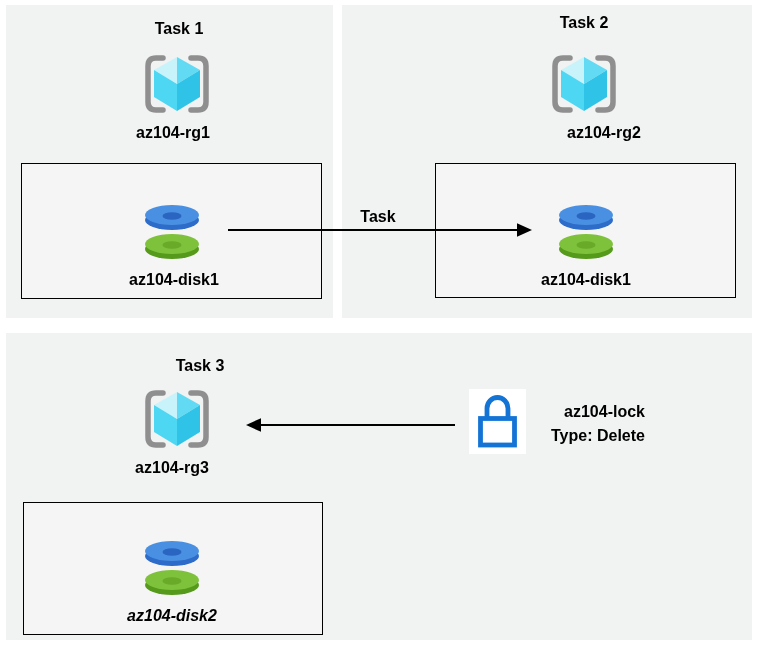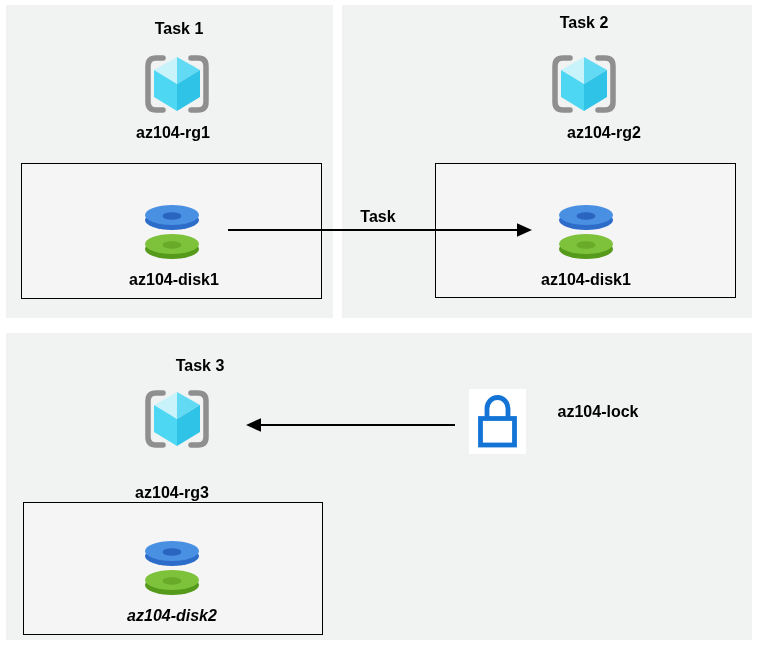--- a/index.html
+++ b/index.html
@@ -130,21 +130,21 @@
     <svg width="68" height="62" viewBox="0 0 68 62">
       <path d="M20 5 H13 Q5 5 5 13 V49 Q5 57 13 57 H20" fill="none" stroke="#8f8f8f" stroke-width="5.5" stroke-linecap="round"></path>
       <path d="M48 5 H55 Q63 5 63 13 V49 Q63 57 55 57 H48" fill="none" stroke="#8f8f8f" stroke-width="5.5" stroke-linecap="round"></path>
       <polygon points="34,4 11,17 34,31" fill="#c9f3fb"></polygon>
       <polygon points="34,4 57,17 34,31" fill="#63daf3"></polygon>
       <polygon points="11,17 34,31 34,58 11,44" fill="#4ed7f2"></polygon>
       <polygon points="57,17 34,31 34,58 57,44" fill="#2fc3e8"></polygon>
     </svg>
   </div>
 
-  <div class="label" style="left:172px;top:458px;margin-top:25px;">az104-rg3</div>
+  <div class="label" style="left:172px;top:458px;">az104-rg3</div>
 
   <div class="resource-box" style="left:23px;top:502px;width:300px;height:133px;"></div>
 
   <div class="icon-wrap" style="left:172px;top:536px;">
     <svg width="58" height="64" viewBox="0 0 58 64">
       <ellipse cx="29" cy="20" rx="27" ry="10" fill="#2d6cc9"></ellipse>
       <ellipse cx="29" cy="15" rx="27" ry="10" fill="#4a90e2"></ellipse>
       <ellipse cx="29" cy="16" rx="9.5" ry="3.8" fill="#2b65c2"></ellipse>
       <ellipse cx="29" cy="49" rx="27" ry="10" fill="#569a1c"></ellipse>
       <ellipse cx="29" cy="44" rx="27" ry="10" fill="#7ec13b"></ellipse>
@@ -156,20 +156,21 @@
 
   <div class="lock-box" style="left:469px;top:389px;width:57px;height:65px;">
     <svg width="57" height="65" viewBox="0 0 57 65">
       <path d="M18 30 V19.5 A10.5 11 0 0 1 39 19.5 V30" fill="none" stroke="#1374d6" stroke-width="4.8"></path>
       <rect x="11.5" y="29.5" width="34" height="26.5" fill="#ffffff" stroke="#1374d6" stroke-width="4.8"></rect>
     </svg>
   </div>
 
   <div class="lock-text" style="left:598px;top:400px;">
     <div>az104-lock</div>
+    <div>Type: Delete</div>
   </div>
 
   <svg class="arrow-layer">
     <g>
       <line x1="228" y1="230" x2="519" y2="230" stroke="#000000" stroke-width="1.8"></line>
       <polygon points="532,230 517,223.2 517,236.8" fill="#000000"></polygon>
     </g>
     <g>
       <line x1="455" y1="425" x2="259" y2="425" stroke="#000000" stroke-width="1.8"></line>
       <polygon points="246,425 261,418.2 261,431.8" fill="#000000"></polygon>

